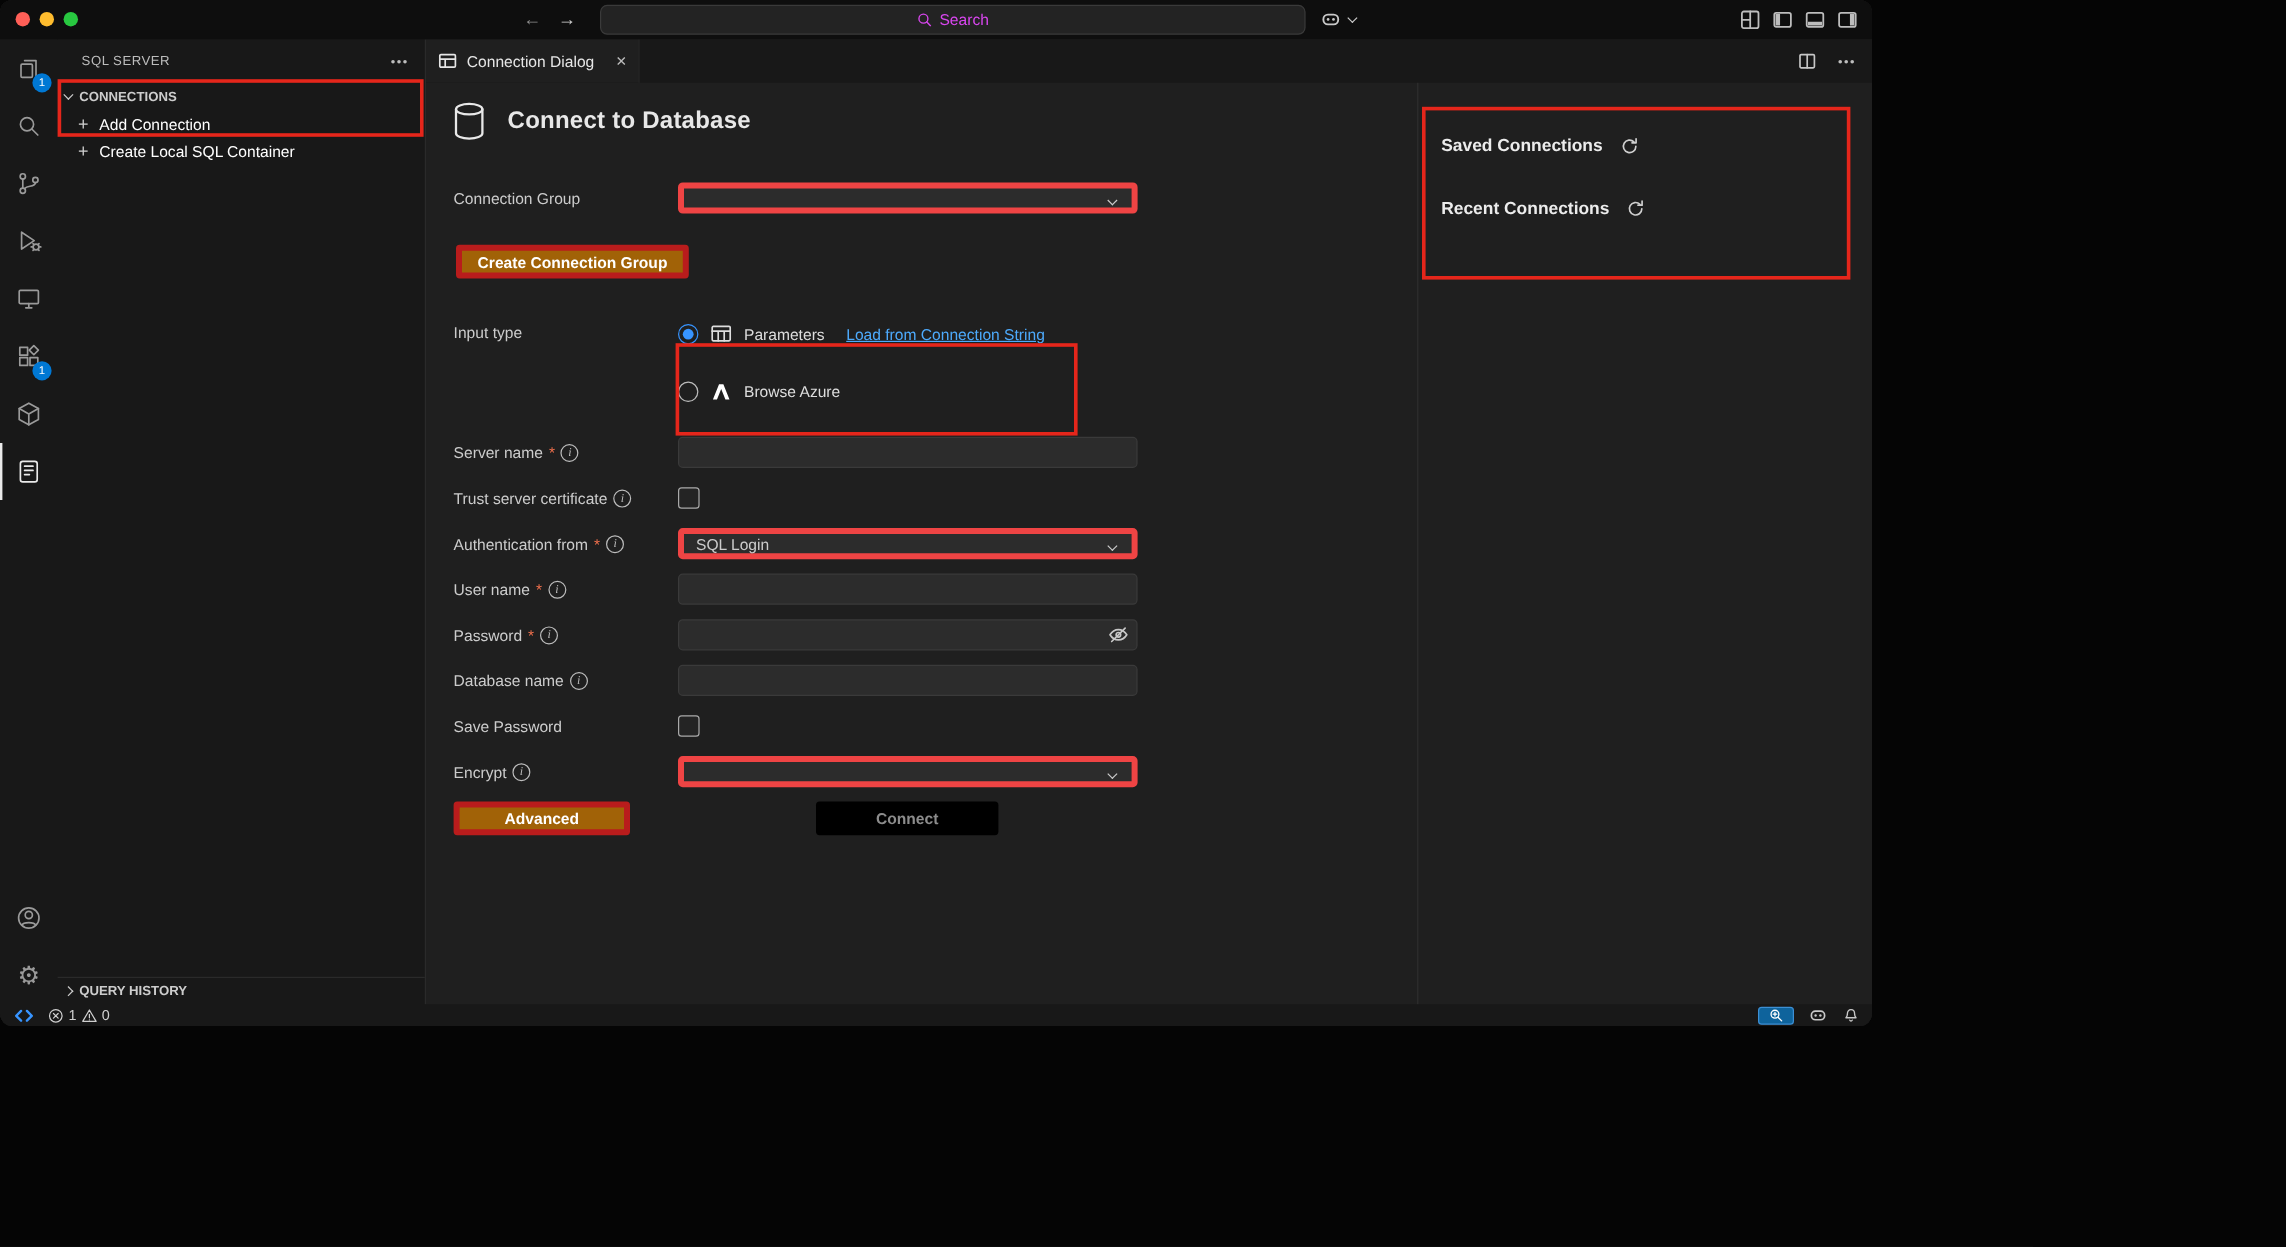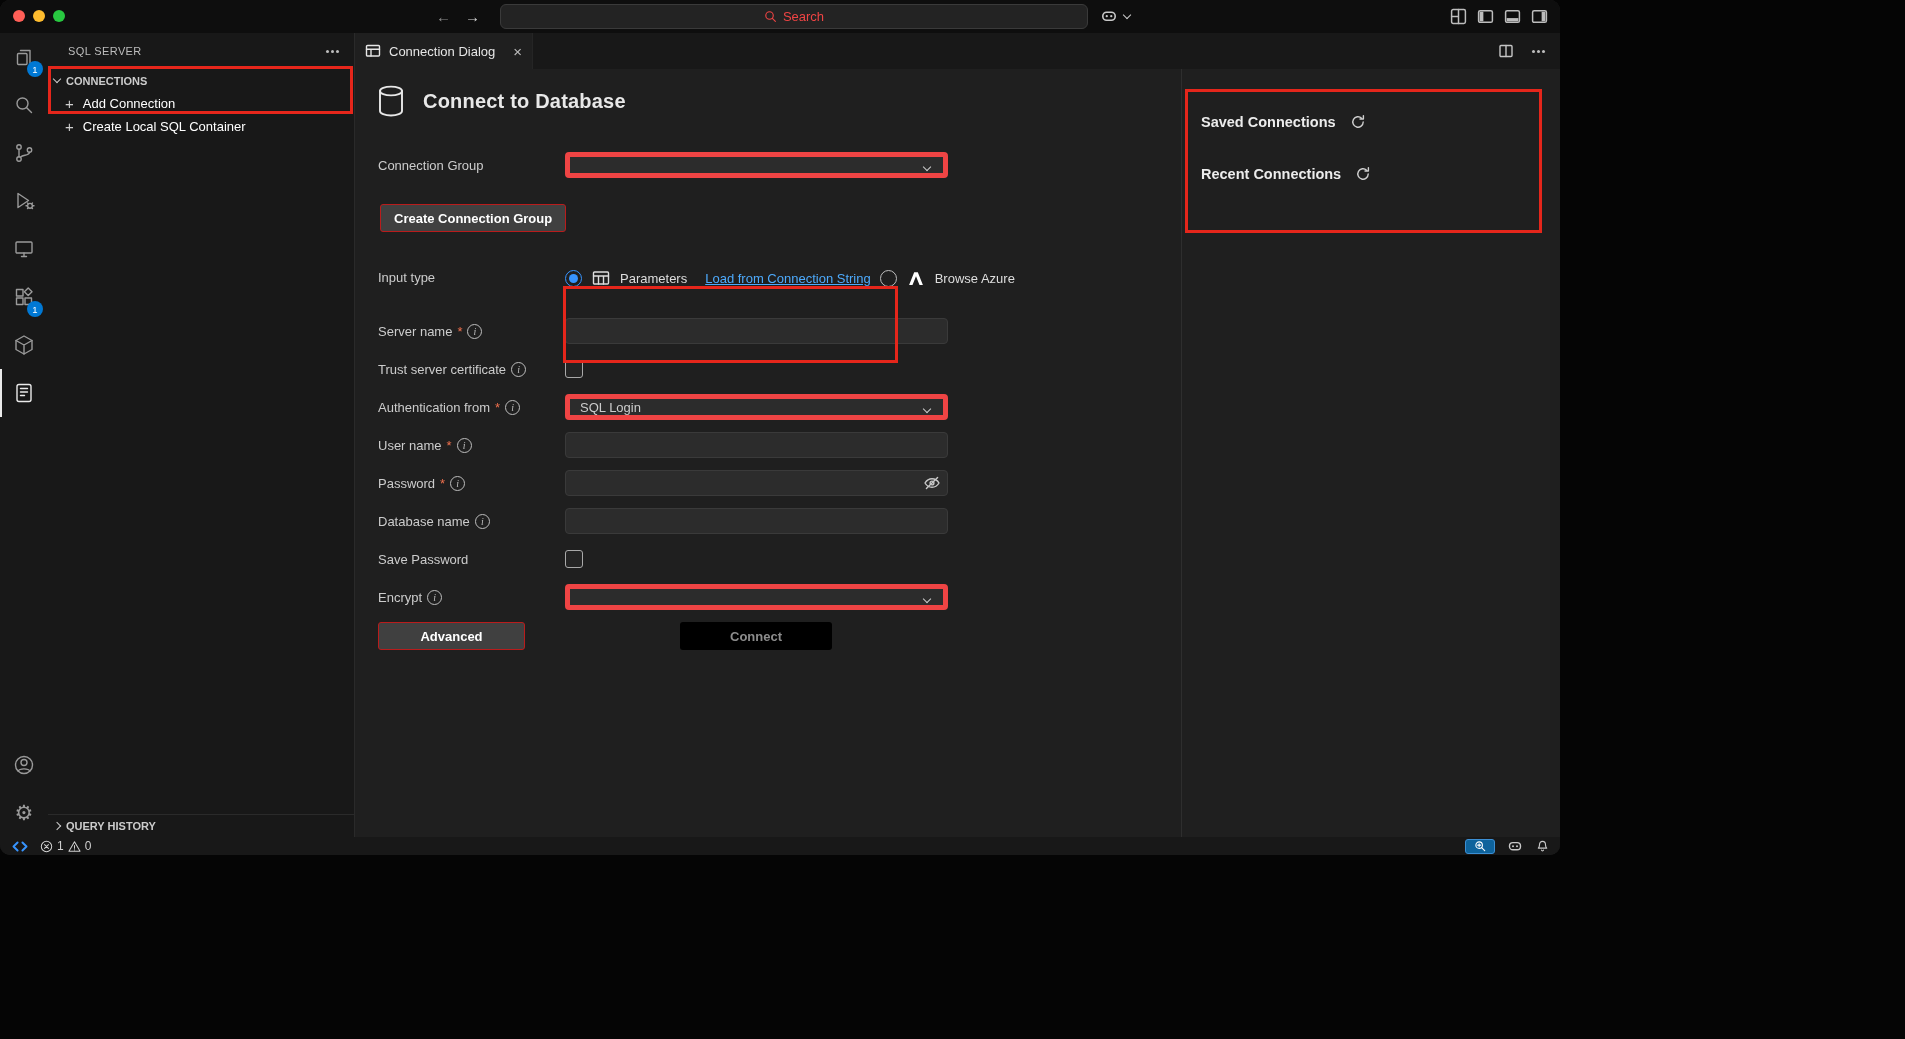--- a/index.html
+++ b/index.html
@@ -19,21 +19,21 @@
   .titlebar { position:relative; height:33px; background:#0e0e0e; }
   .traffic { position:absolute; left:13px; top:10px; display:flex; gap:8px; }
   .traffic span { width:12px; height:12px; border-radius:50%; display:block; }
   .t-close { background:#ff5f57; } .t-min { background:#febc2e; } .t-zoom { background:#28c840; }
   .nav { position:absolute; left:436px; top:0; height:33px; display:flex; gap:14px; align-items:center; font-size:15px; color:#8d8d8d; }
   .nav .fwd { color:#d2d2d2; }
   .searchbox {
     position:absolute; left:500px; top:4px; width:588px; height:25px;
     background:#232323; border:1px solid #3a3a3a; border-radius:6px;
     display:flex; align-items:center; justify-content:center; gap:6px;
-    color:#ef4444; font-size:13px;
+    color:#d946ef; font-size:13px;
   }
   .tb-copilot { position:absolute; left:1100px; top:7px; display:flex; align-items:center; gap:6px; color:#c9c9c9; }
   .tb-right { position:absolute; right:12px; top:8px; display:flex; gap:10px; color:#bdbdbd; }
   
   .workbench { position:absolute; top:33px; left:0; right:0; bottom:18px; display:flex; }
   .activitybar { width:48px; background:#181818; display:flex; flex-direction:column; flex-shrink:0; }
   .ab-item { width:48px; height:48px; display:flex; align-items:center; justify-content:center; color:#9a9a9a; position:relative; cursor:pointer; }
   .ab-item.active { color:#eaeaea; box-shadow:inset 2px 0 0 #eaeaea; }
   .badge {
     position:absolute; right:5px; bottom:4px; min-width:16px; height:16px; padding:0 3px;
@@ -74,26 +74,26 @@
   .flabel { width:187px; flex-shrink:0; font-size:13px; color:#cccccc; display:flex; align-items:center; gap:5px; padding-top:0; }
   .frow.top .flabel { padding-top:4px; }
   .req { color:#f0704d; }
   .info { width:15px; height:15px; border:1px solid #bdbdbd; border-radius:50%; color:#bdbdbd; font-size:10px; display:inline-flex; align-items:center; justify-content:center; font-family:"Liberation Serif", serif; font-style:italic; flex-shrink:0; }
   .info::before { content:"i"; }
   .fctrl { width:383px; position:relative; }
   input.ftext { width:383px; height:26px; background:#2c2c2c; border:1px solid #3a3a3a; border-radius:4px; color:#cccccc; padding:0 30px 0 9px; font-size:13px; outline:none; }
   .fselect { width:383px; height:26px; background:#2c2c2c; border:5px solid #ef4444; border-radius:4px; display:flex; align-items:center; padding:0 10px; font-size:13px; color:#cccccc; position:relative; cursor:pointer; }
   .fselect .chev-d { position:absolute; right:13px; top:10px; }
   .fcheck { width:18px; height:18px; border:1px solid #a9a9a9; border-radius:3px; background:#242424; cursor:pointer; }
-  .btn { height:28px; background:#404040; border:1px solid #b91c1c; border-radius:3px; color:#ffffff; font-weight:bold; font-size:13px; font-family:"Liberation Sans", sans-serif; cursor:pointer; }
+  .btn { height:28px; background:#a16207; border:5px solid #b91c1c; border-radius:3px; color:#ffffff; font-weight:bold; font-size:13px; font-family:"Liberation Sans", sans-serif; cursor:pointer; }
   .btn-create { margin:14px 0 34px 2px; padding:0 13px; }
   .btn-advanced { min-width:147px; }
   .btn-connect { width:152px; height:28px; background:#000000; border:none; border-radius:3px; color:#8c8c8c; font-weight:bold; font-size:13px; font-family:"Liberation Sans", sans-serif; cursor:default; }
   .input-type-block { margin-bottom:26px; }
-  .radio-col { display:flex; gap:9px; }
+  .radio-col { display:flex; flex-direction:column; gap:24px; }
   .radio-line { display:flex; align-items:center; gap:10px; height:24px; font-size:13px; color:#dddddd; }
   .radio { width:17px; height:17px; border-radius:50%; border:1px solid #bdbdbd; position:relative; flex-shrink:0; cursor:pointer; }
   .radio.sel { border:1.5px solid #3794ff; }
   .radio.sel::after { content:""; position:absolute; inset:3px; border-radius:50%; background:#3794ff; }
   .link { color:#4daafc; text-decoration:underline; font-size:13px; margin-left:8px; cursor:pointer; }
   .pwd-eye { position:absolute; right:7px; top:4px; color:#c8c8c8; cursor:pointer; }
   .btns-row { display:flex; width:454px; justify-content:space-between; margin-top:4px; }
   
   .statusbar { position:absolute; left:0; right:0; bottom:0; height:18px; background:#181818; display:flex; align-items:center; font-size:12px; color:#cfcfcf; padding:0 10px; }
   .sb-left { display:flex; align-items:center; gap:10px; }

